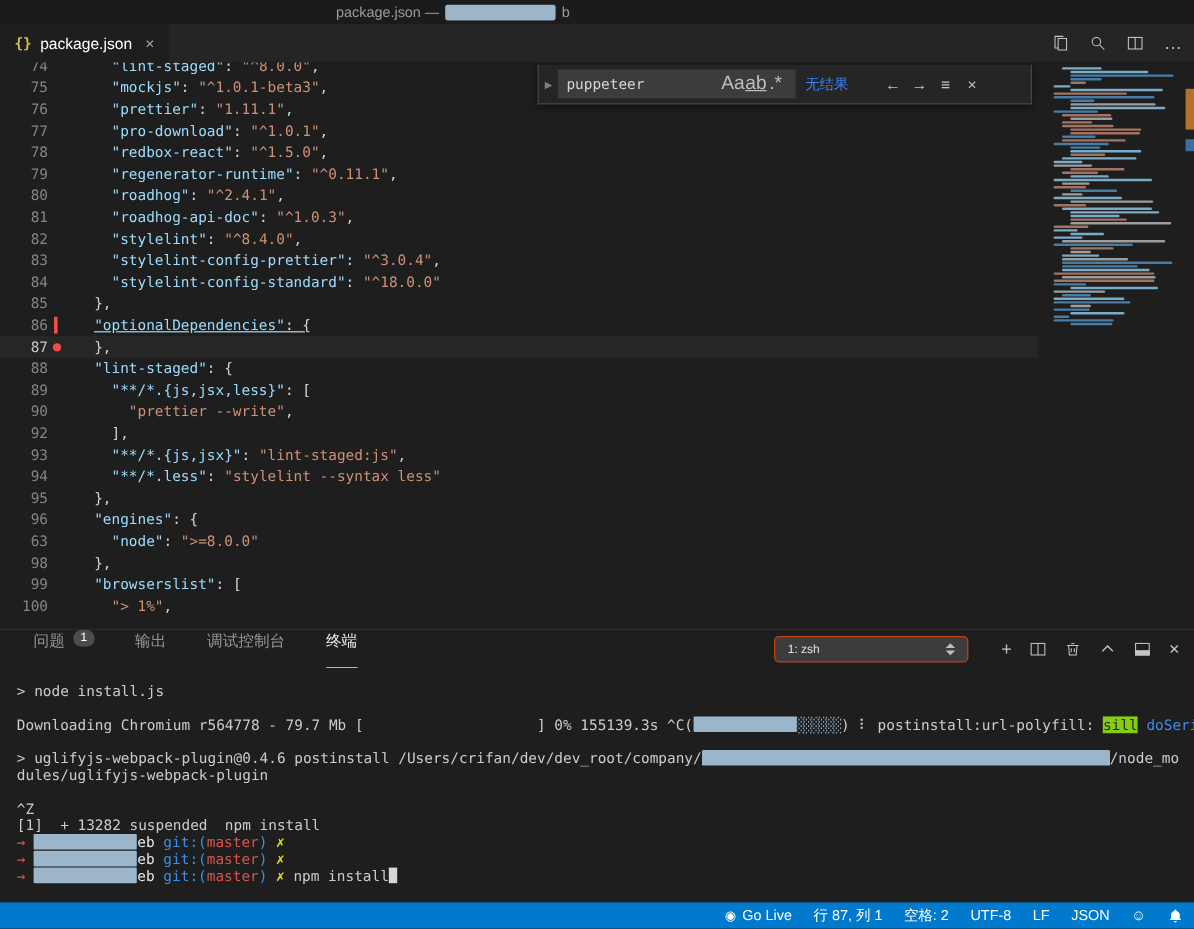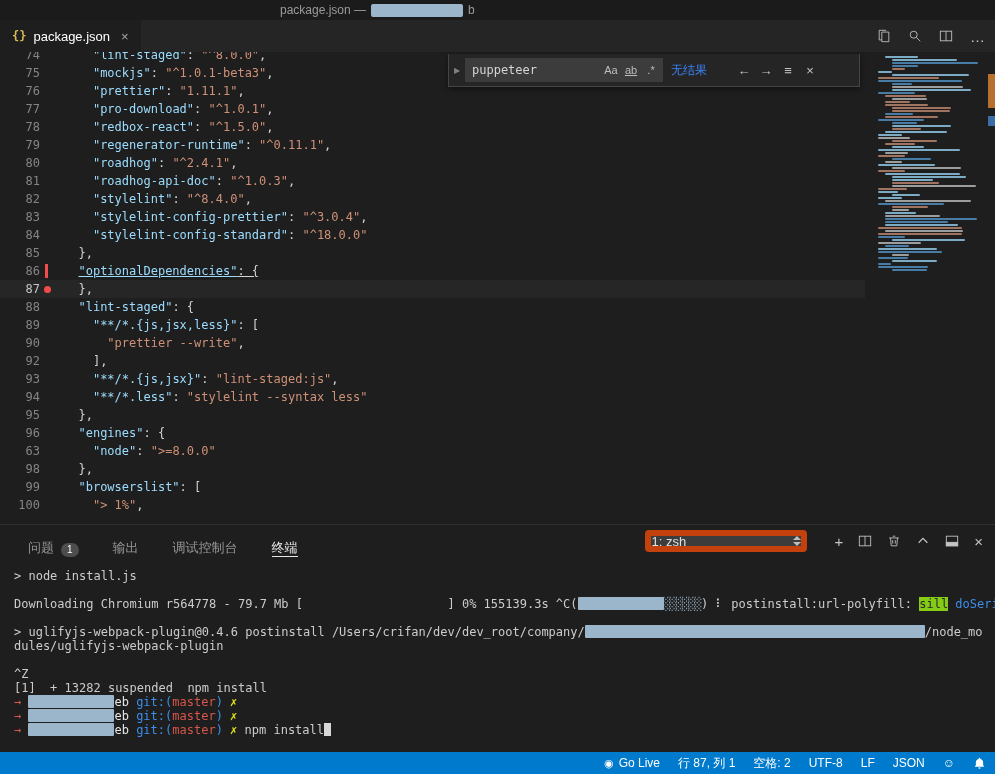--- a/index.html
+++ b/index.html
@@ -48,36 +48,36 @@
 
   
   .find-widget { position:absolute; top:2px; left:448px; width:412px; height:33px;
     background:#252526; border:1px solid #454545; border-top:none; display:flex; align-items:center;
     z-index:5; box-shadow:0 2px 6px rgba(0,0,0,.45); }
   .find-collapse { width:16px; align-self:stretch; display:flex; align-items:center; justify-content:center;
     color:#808080; font-size:8px; cursor:pointer; }
   .find-input { flex:none; width:198px; height:24px; background:#3c3c3c; display:flex; align-items:center;
     padding:0 2px 0 7px; color:#d4d4d4; font-size:12px; font-family:"DejaVu Sans Mono",monospace; cursor:text; }
   .find-query { flex:1; }
-  .find-opt { width:20px; text-align:center; color:#bdbdbd; font-size:11px;
+  .find-opt { width:20px; color:#bdbdbd; font-size:16px;
     font-family:"Liberation Sans",sans-serif; cursor:pointer; }
   .find-opt.ww { text-decoration:underline; }
   .find-result { color:#3b82f6; font-size:12px; margin:0 8px; min-width:54px; }
   .find-btn { width:22px; text-align:center; color:#c5c5c5; font-size:13px; cursor:pointer; }
 
   
   .panel { height:228px; border-top:1px solid #2f2f30; background:#1e1e1e; flex:none; }
   .panel-header { height:32px; display:flex; align-items:center; padding:0 12px 0 28px; }
   .panel-tabs { display:flex; gap:34px; font-size:13px; color:#969696; align-items:center; height:32px; }
-  .ptab { cursor:pointer; display:flex; align-items:flex-end; gap:7px; height:32px; }
+  .ptab { cursor:pointer; display:flex; align-items:flex-start; gap:7px; height:32px; }
   .ptab.active { color:#e7e7e7; box-shadow:inset 0 -1px 0 #e7e7e7; }
   .badge { background:#4d4d4d; color:#ffffff; border-radius:9px; font-size:10px; padding:2px 6px; line-height:1; }
   .panel-controls { margin-left:auto; display:flex; align-items:center; gap:15px; }
-  .term-select { width:162px; height:22px; background:#3c3c3c; border:6px solid #c2410c; border-radius:4px;
-    color:#e0e0e0; font-size:13px; display:flex; align-items:center; padding:0 0; margin-right:12px; cursor:pointer; }
+  .term-select { width:162px; height:22px; background:#3c3c3c; border:1px solid #c2410c; border-radius:4px;
+    color:#e0e0e0; font-size:10px; display:flex; align-items:center; padding:0 10px; margin-right:12px; cursor:pointer; }
   .sel-arrows { margin-left:auto; display:flex; flex-direction:column; gap:2px; }
   .sel-arrows .up { width:0; height:0; border-left:4px solid transparent; border-right:4px solid transparent;
     border-bottom:4px solid #bdbdbd; }
   .sel-arrows .down { width:0; height:0; border-left:4px solid transparent; border-right:4px solid transparent;
     border-top:4px solid #bdbdbd; }
   .picon { color:#c5c5c5; display:flex; align-items:center; cursor:pointer; font-size:15px; }
 
   .terminal { padding:12px 0 0 14px; font-family:"DejaVu Sans Mono",monospace; font-size:12px;
     color:#cccccc; cursor:text; }
   .t-line { height:14px; line-height:14px; white-space:pre; }

